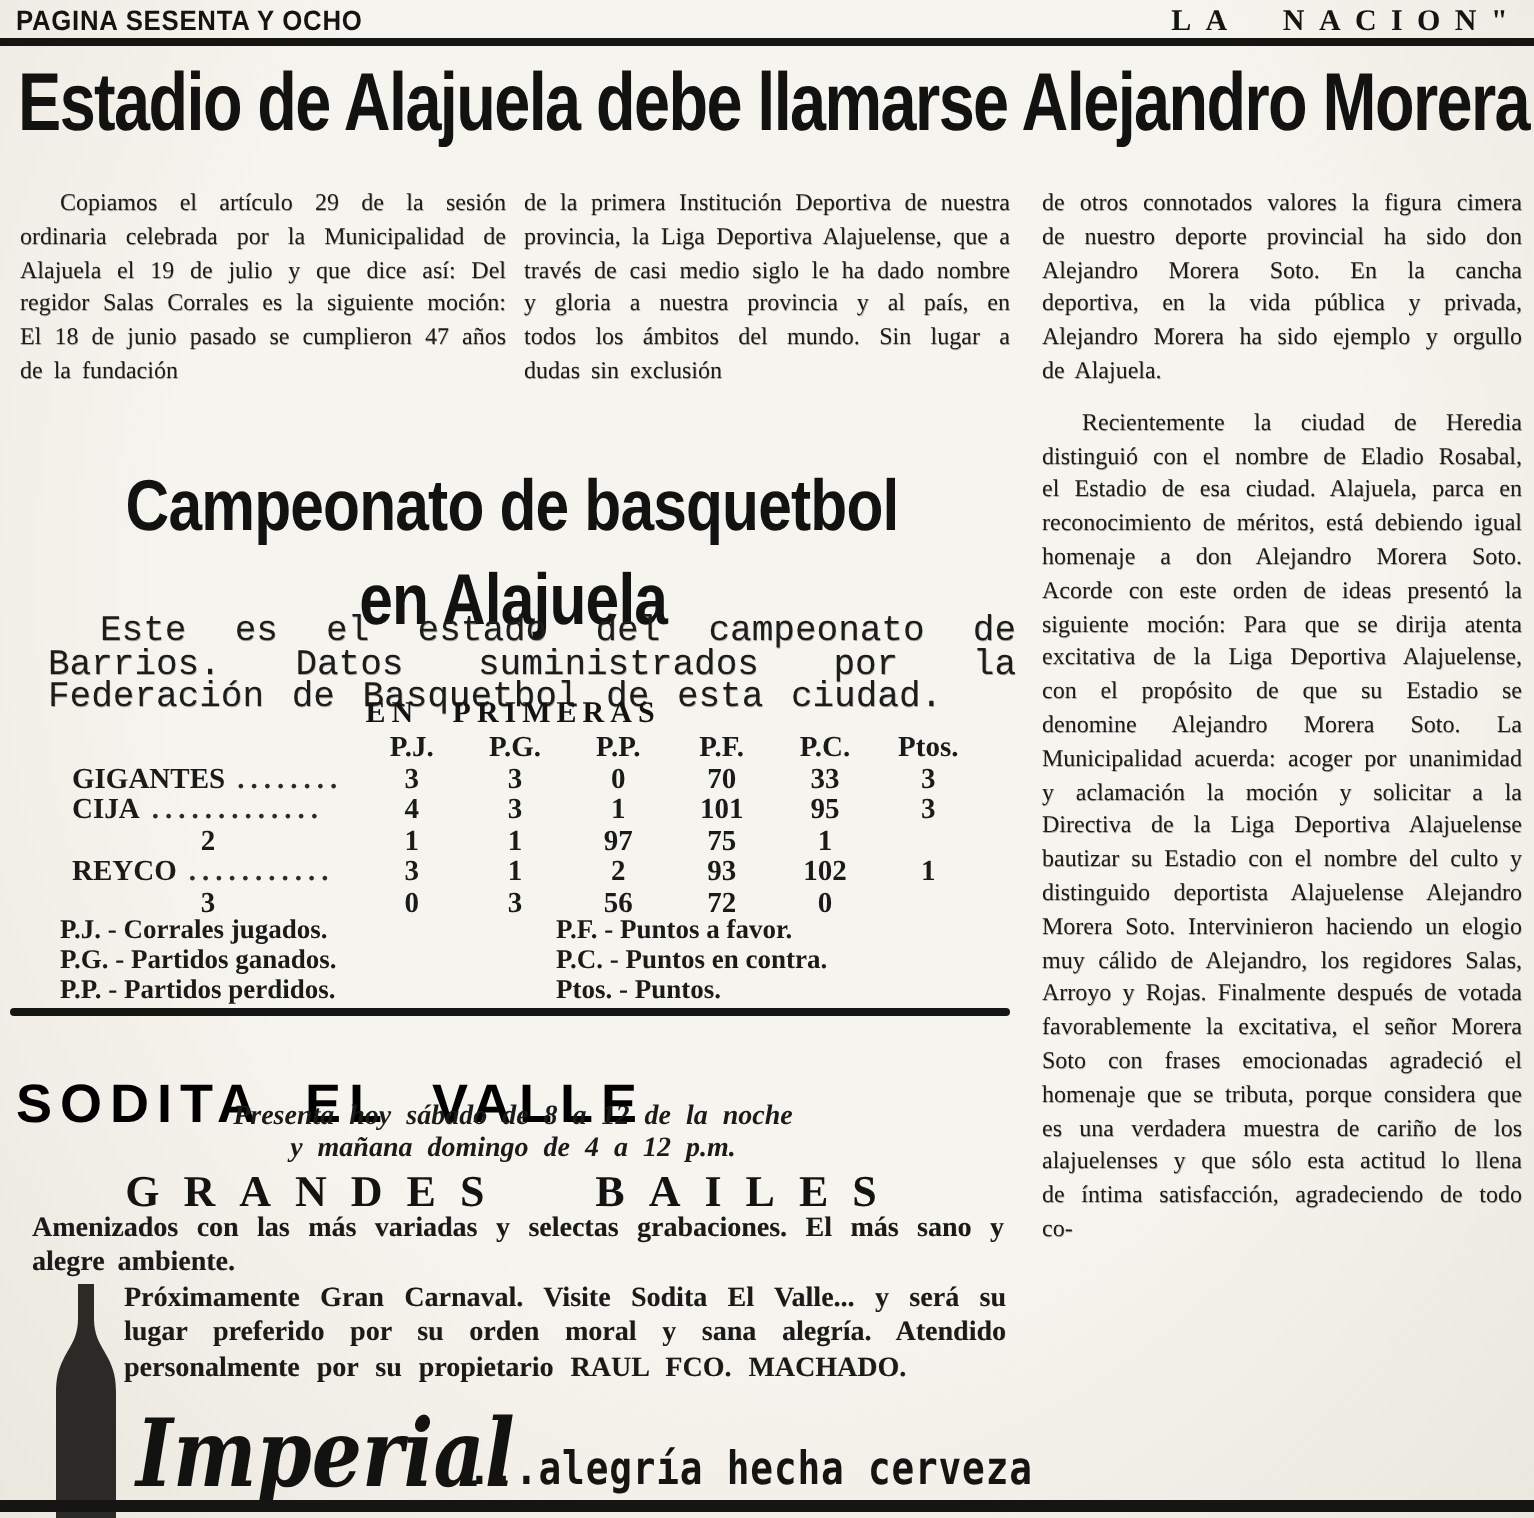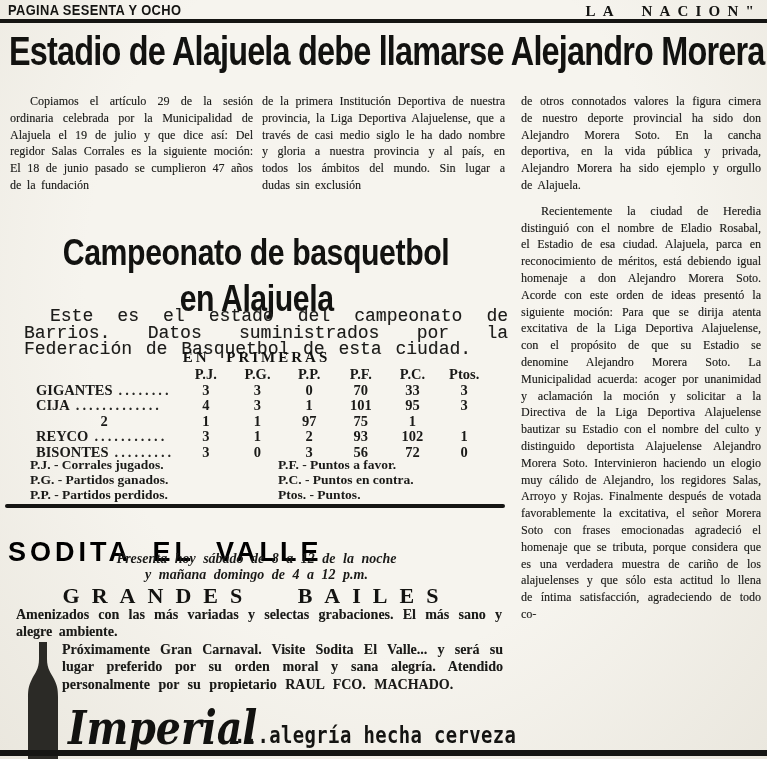--- a/index.html
+++ b/index.html
@@ -169,21 +169,20 @@
   <div class="trow">
     <div class="tcell team"><span>REYCO</span><span class="dots">...........</span></div>
     <div class="tcell">3</div>
     <div class="tcell">1</div>
     <div class="tcell">2</div>
     <div class="tcell">93</div>
     <div class="tcell">102</div>
     <div class="tcell">1</div>
   </div>
   <div class="trow">
-    <div class="tcell team"><span>BISONTES</span><span class="dots">.........</span></div>
     <div class="tcell">3</div>
     <div class="tcell">0</div>
     <div class="tcell">3</div>
     <div class="tcell">56</div>
     <div class="tcell">72</div>
     <div class="tcell">0</div>
   </div>
 </div>
 
 <div class="abs legend legend-left">

